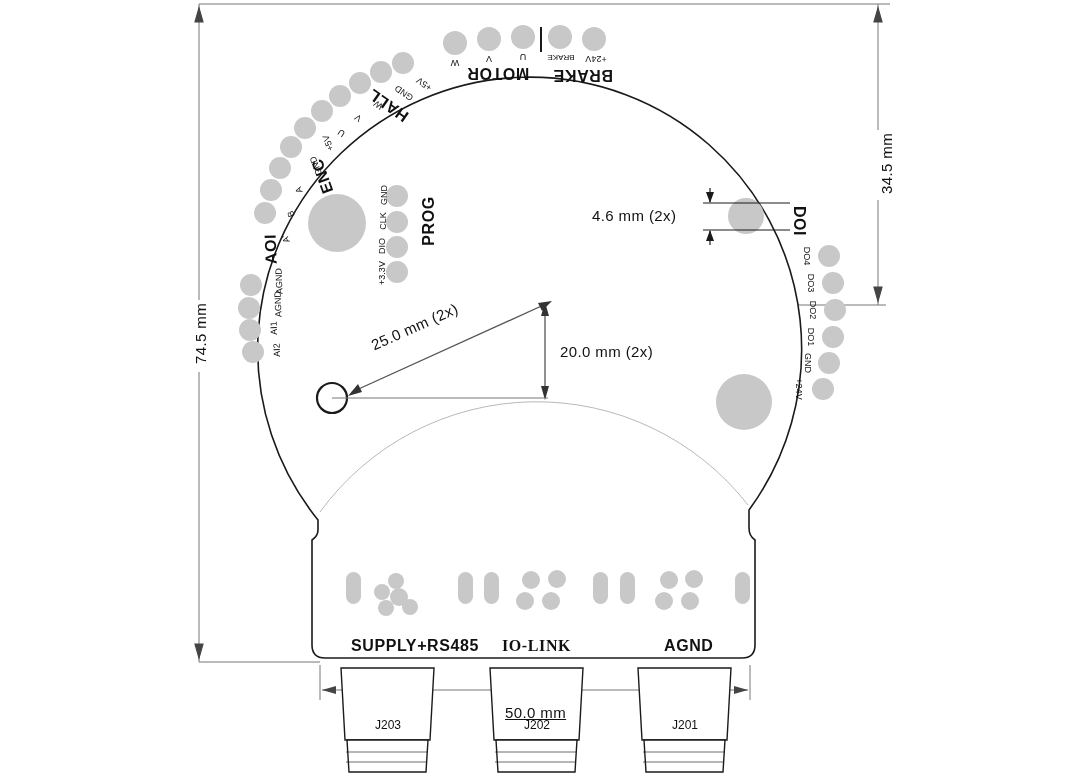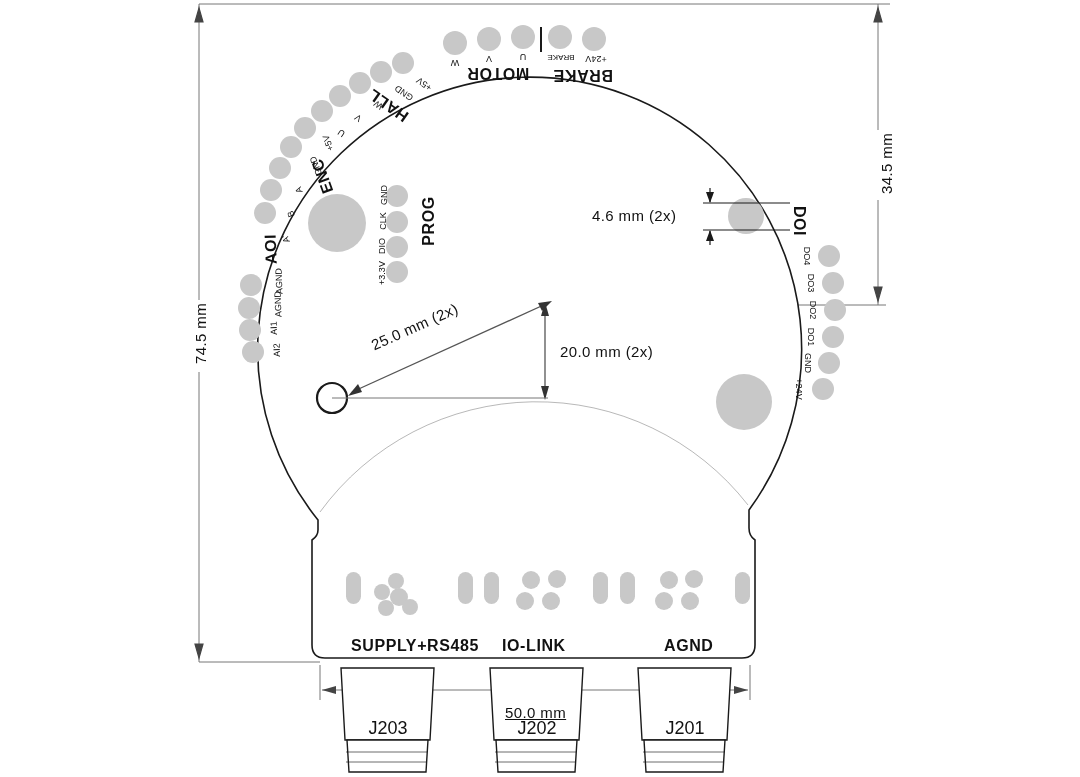--- a/index.html
+++ b/index.html
@@ -3,21 +3,21 @@
 <meta charset="utf-8">
 <style>
   html,body{margin:0;padding:0;background:#ffffff;}
   body{width:1080px;height:777px;overflow:hidden;
        font-family:"Liberation Sans","DejaVu Sans",sans-serif;}
   #stage{position:relative;width:1080px;height:777px;background:#fff;}
   #stage svg{position:absolute;left:0;top:0;}
   .lbl{position:absolute;white-space:nowrap;color:#111;}
   .dim{font-size:15px;letter-spacing:.4px;}
   .conn{font-size:16px;font-weight:bold;letter-spacing:.6px;}
-  .jname{font-size:18px;}
+  .jname{font-size:12px;}
   .silk-p{color:#111;}
   .r180{transform:rotate(180deg);transform-origin:center center;}
   .vert{transform:rotate(-90deg);transform-origin:center center;}
 </style>
 </head>
 <body>
 
 <div id="stage">
 
   <svg width="1080" height="777" viewBox="0 0 1080 777">
@@ -230,20 +230,20 @@
 
   <div class="lbl conn r180" style="left:784px;top:212px;transform:rotate(90deg);transform-origin:center center;">DOI</div>
   <div class="lbl silk-p" style="left:798px;top:251px;font-size:9px;transform:rotate(90deg);">DO4</div>
   <div class="lbl silk-p" style="left:802px;top:278px;font-size:9px;transform:rotate(90deg);">DO3</div>
   <div class="lbl silk-p" style="left:804px;top:305px;font-size:9px;transform:rotate(90deg);">DO2</div>
   <div class="lbl silk-p" style="left:802px;top:332px;font-size:9px;transform:rotate(90deg);">DO1</div>
   <div class="lbl silk-p" style="left:798px;top:358px;font-size:9px;transform:rotate(90deg);">GND</div>
   <div class="lbl silk-p" style="left:788px;top:384px;font-size:9px;transform:rotate(90deg);">+24V</div>
 
   <div class="lbl conn" style="left:351px;top:637px;">SUPPLY+RS485</div>
-  <div class="lbl conn" style="left:502px;top:637px;">IO-LINK</div>
+  <div class="lbl conn" style="left:502px;top:637px;font-family:Liberation Serif, serif;">IO-LINK</div>
   <div class="lbl conn" style="left:664px;top:637px;">AGND</div>
 
   <div class="lbl jname" style="left:350px;top:718px;width:76px;text-align:center;">J203</div>
   <div class="lbl jname" style="left:499px;top:718px;width:76px;text-align:center;">J202</div>
   <div class="lbl jname" style="left:647px;top:718px;width:76px;text-align:center;">J201</div>
 
 </div>
 
 </body></html>

